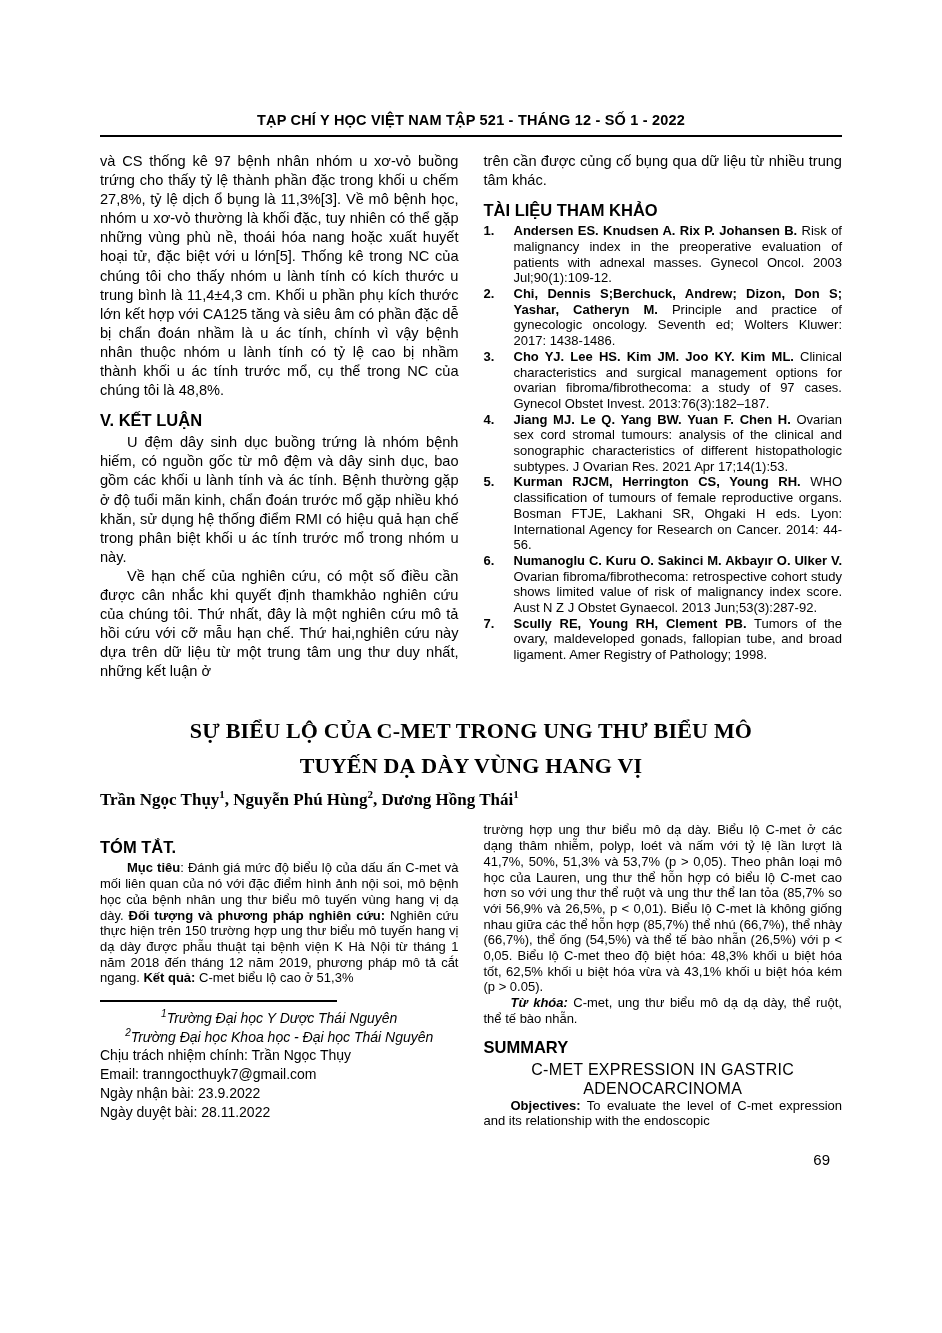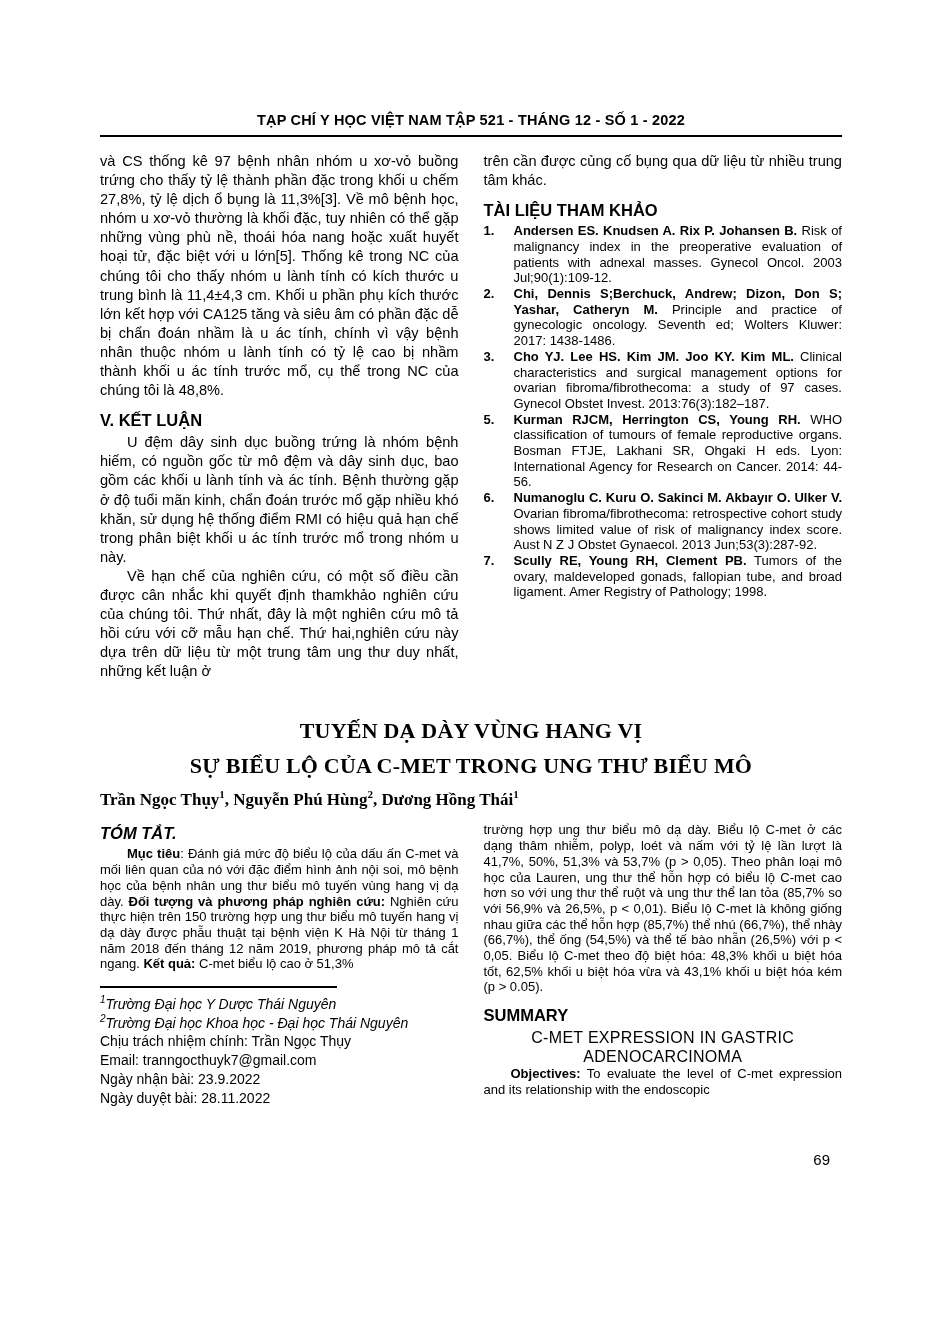--- a/index.html
+++ b/index.html
@@ -28,21 +28,21 @@
   .col { flex:1 1 0; min-width:0; }
   .cols1 { margin-top:15px; }
   .bt { font-size:14.6px; line-height:19.1px; text-align:justify; }
   .sm { font-size:13px;  line-height:15.7px; text-align:justify; }
   .ind { text-indent:27px; }
   .sec-heading {
     font-size:16.5px; line-height:20px;
     font-weight:700;
     margin:10px 0 3px 0;
   }
-  .first-heading { margin-top:1px;font-style:italic; }
+  .first-heading { margin-top:15px; }
   .bold { font-weight:700; }
   .ref { font-size:13px; line-height:15.7px; text-align:justify; padding-left:30px; text-indent:-30px; }
   .ref .num { display:inline-block; width:30px; text-indent:0; font-weight:700; }
   .article2 { margin-top:32px; }
   .a2-title {
     text-align:center;
     font-family:"Liberation Serif","DejaVu Serif",serif;
     font-weight:700;
     font-size:22px; line-height:35px;
     letter-spacing:0.2px;
@@ -57,21 +57,21 @@
   }
   .a2-authors sup { font-size:11px; }
   .cols2 { margin-top:10px; }
   .fn-rule {
     width:237px; height:0;
     border-top:2px solid #000;
     margin-top:14px; margin-bottom:7px;
   }
   .fn { font-size:14px; line-height:18.7px; text-align:left; }
   .fn sup { font-size:10px; }
-  .fn-it { font-style:italic; }
+  .fn-it { font-style:italic;text-align:center; }
   .kw-label { font-weight:700; font-style:italic; }
   .summary-title { text-align:center; font-size:16px; line-height:19px; margin-top:2px; letter-spacing:0.3px; }
   .page-num { position:absolute; top:1151px; right:112px; font-size:15px; }
   sup { line-height:0; }
 </style>
 </head>
 <body>
 
 <div class="page">
 
@@ -84,30 +84,31 @@
       <p class="bt ind">U đệm dây sinh dục buồng trứng là nhóm bệnh hiếm, có nguồn gốc từ mô đệm và dây sinh dục, bao gồm các khối u lành tính và ác tính. Bệnh thường gặp ở độ tuổi mãn kinh, chẩn đoán trước mổ gặp nhiều khó khăn, sử dụng hệ thống điểm RMI có hiệu quả hạn chế trong phân biệt khối u ác tính trước mổ trong nhóm u này.</p>
       <p class="bt ind">Về hạn chế của nghiên cứu, có một số điều cần được cân nhắc khi quyết định thamkhảo nghiên cứu của chúng tôi. Thứ nhất, đây là một nghiên cứu mô tả hồi cứu với cỡ mẫu hạn chế. Thứ hai,nghiên cứu này dựa trên dữ liệu từ một trung tâm ung thư duy nhất, những kết luận ở</p>
     </div>
     <div class="col">
       <p class="bt">trên cần được củng cố bụng qua dữ liệu từ nhiều trung tâm khác.</p>
       <div class="sec-heading">TÀI LIỆU THAM KHẢO</div>
 
       <div class="ref"><span class="num">1.</span><span class="bold">Andersen ES. Knudsen A. Rix P. Johansen B.</span> <span>Risk of malignancy index in the preoperative evaluation of patients with adnexal masses. Gynecol Oncol. 2003 Jul;90(1):109-12.</span></div>
       <div class="ref"><span class="num">2.</span><span class="bold">Chi, Dennis S;Berchuck, Andrew; Dizon, Don S; Yashar, Catheryn M.</span> <span>Principle and practice of gynecologic oncology. Seventh ed; Wolters Kluwer: 2017: 1438-1486.</span></div>
       <div class="ref"><span class="num">3.</span><span class="bold">Cho YJ. Lee HS. Kim JM. Joo KY. Kim ML.</span> <span>Clinical characteristics and surgical management options for ovarian fibroma/fibrothecoma: a study of 97 cases. Gynecol Obstet Invest. 2013:76(3):182–187.</span></div>
+      <div class="ref"><span class="num">4.</span><span class="bold">Jiang MJ. Le Q. Yang BW. Yuan F. Chen H.</span> <span>Ovarian sex cord stromal tumours: analysis of the clinical and sonographic characteristics of different histopathologic subtypes. J Ovarian Res. 2021 Apr 17;14(1):53.</span></div>
       <div class="ref"><span class="num">5.</span><span class="bold">Kurman RJCM, Herrington CS, Young RH.</span> <span>WHO classification of tumours of female reproductive organs. Bosman FTJE, Lakhani SR, Ohgaki H eds. Lyon: International Agency for Research on Cancer. 2014: 44-56.</span></div>
       <div class="ref"><span class="num">6.</span><span class="bold">Numanoglu C. Kuru O. Sakinci M. Akbayır O. Ulker V.</span> <span>Ovarian fibroma/fibrothecoma: retrospective cohort study shows limited value of risk of malignancy index score. Aust N Z J Obstet Gynaecol. 2013 Jun;53(3):287-92.</span></div>
       <div class="ref"><span class="num">7.</span><span class="bold">Scully RE, Young RH, Clement PB.</span> <span>Tumors of the ovary, maldeveloped gonads, fallopian tube, and broad ligament. Amer Registry of Pathology; 1998.</span></div>
     </div>
   </div>
 
   <div class="article2">
     <div class="a2-title">
+      <div>SỰ BIỂU LỘ CỦA C-MET TRONG UNG THƯ BIỂU MÔ</div>
       <div>TUYẾN DẠ DÀY VÙNG HANG VỊ</div>
-      <div>SỰ BIỂU LỘ CỦA C-MET TRONG UNG THƯ BIỂU MÔ</div>
     </div>
     <div class="a2-authors"><span>Trần Ngọc Thụy</span><sup>1</sup><span>, </span><span>Nguyễn Phú Hùng</span><sup>2</sup><span>, </span><span>Dương Hồng Thái</span><sup>1</sup></div>
 
     <div class="cols cols2">
       <div class="col">
         <div class="sec-heading first-heading">TÓM TẮT.</div>
         <p class="sm ind"><span class="bold">Mục tiêu</span><span>: Đánh giá mức độ biểu lộ của dấu ấn C-met và mối liên quan của nó với đặc điểm hình ảnh nội soi, mô bệnh học của bệnh nhân ung thư biểu mô tuyến vùng hang vị dạ dày. </span><span class="bold">Đối tượng và phương pháp nghiên cứu:</span><span> Nghiên cứu thực hiện trên 150 trường hợp ung thư biểu mô tuyến hang vị dạ dày được phẫu thuật tại bệnh viện K Hà Nội từ tháng 1 năm 2018 đến tháng 12 năm 2019, phương pháp mô tả cắt ngang. </span><span class="bold">Kết quả:</span><span> C-met biểu lộ cao ở 51,3%</span></p>
 
         <div class="fn-rule"></div>
         <div class="fn">
@@ -115,20 +116,21 @@
           <div class="fn-it"><sup>2</sup><span>Trường Đại học Khoa học - Đại học Thái Nguyên</span></div>
           <div>Chịu trách nhiệm chính: Trần Ngọc Thụy</div>
           <div>Email: tranngocthuyk7@gmail.com</div>
           <div>Ngày nhận bài: 23.9.2022</div>
           <div>Ngày duyệt bài: 28.11.2022</div>
         </div>
       </div>
 
       <div class="col">
         <p class="sm">trường hợp ung thư biểu mô dạ dày. Biểu lộ C-met ở các dạng thâm nhiễm, polyp, loét và nấm với tỷ lệ lần lượt là 41,7%, 50%, 51,3% và 53,7% (p &gt; 0,05). Theo phân loại mô học của Lauren, ung thư thể hỗn hợp có biểu lộ C-met cao hơn  so với ung thư thể ruột và ung thư thể lan tỏa (85,7% so với 56,9% và 26,5%, p &lt; 0,01). Biểu lộ C-met là không giống nhau giữa các thể hỗn hợp (85,7%) thể nhú (66,7%), thể nhày (66,7%), thể ống (54,5%) và thể tế bào nhẫn (26,5%) với p &lt; 0,05. Biểu lộ C-met theo độ biệt hóa: 48,3% khối u biệt hóa tốt, 62,5% khối u biệt hóa vừa và 43,1% khối u biệt hóa kém (p &gt; 0.05).</p>
+        <p class="sm ind"><span class="kw-label">Từ khóa:</span><span> C-met, ung thư biểu mô dạ dạ dày, thể ruột, thể tế bào nhẫn.</span></p>
 
         <div class="sec-heading">SUMMARY</div>
         <div class="summary-title">
           <div>C-MET EXPRESSION IN GASTRIC</div>
           <div>ADENOCARCINOMA</div>
         </div>
         <p class="sm ind"><span class="bold">Objectives:</span><span> To evaluate the level of C-met expression and its relationship with the endoscopic</span></p>
       </div>
     </div>
   </div>

